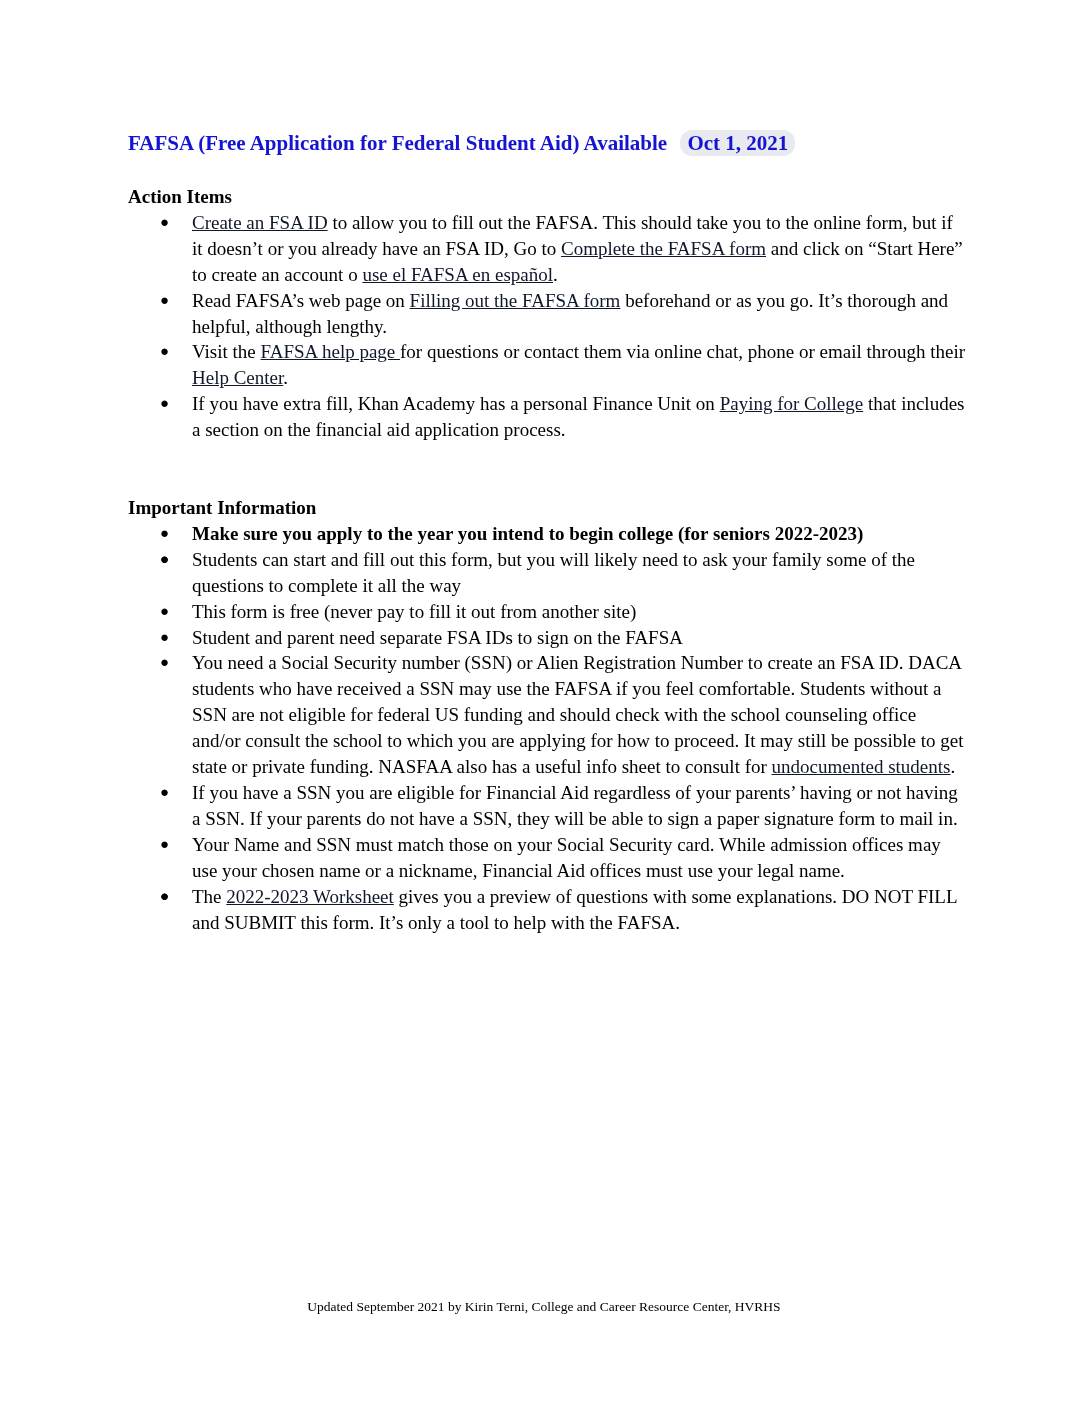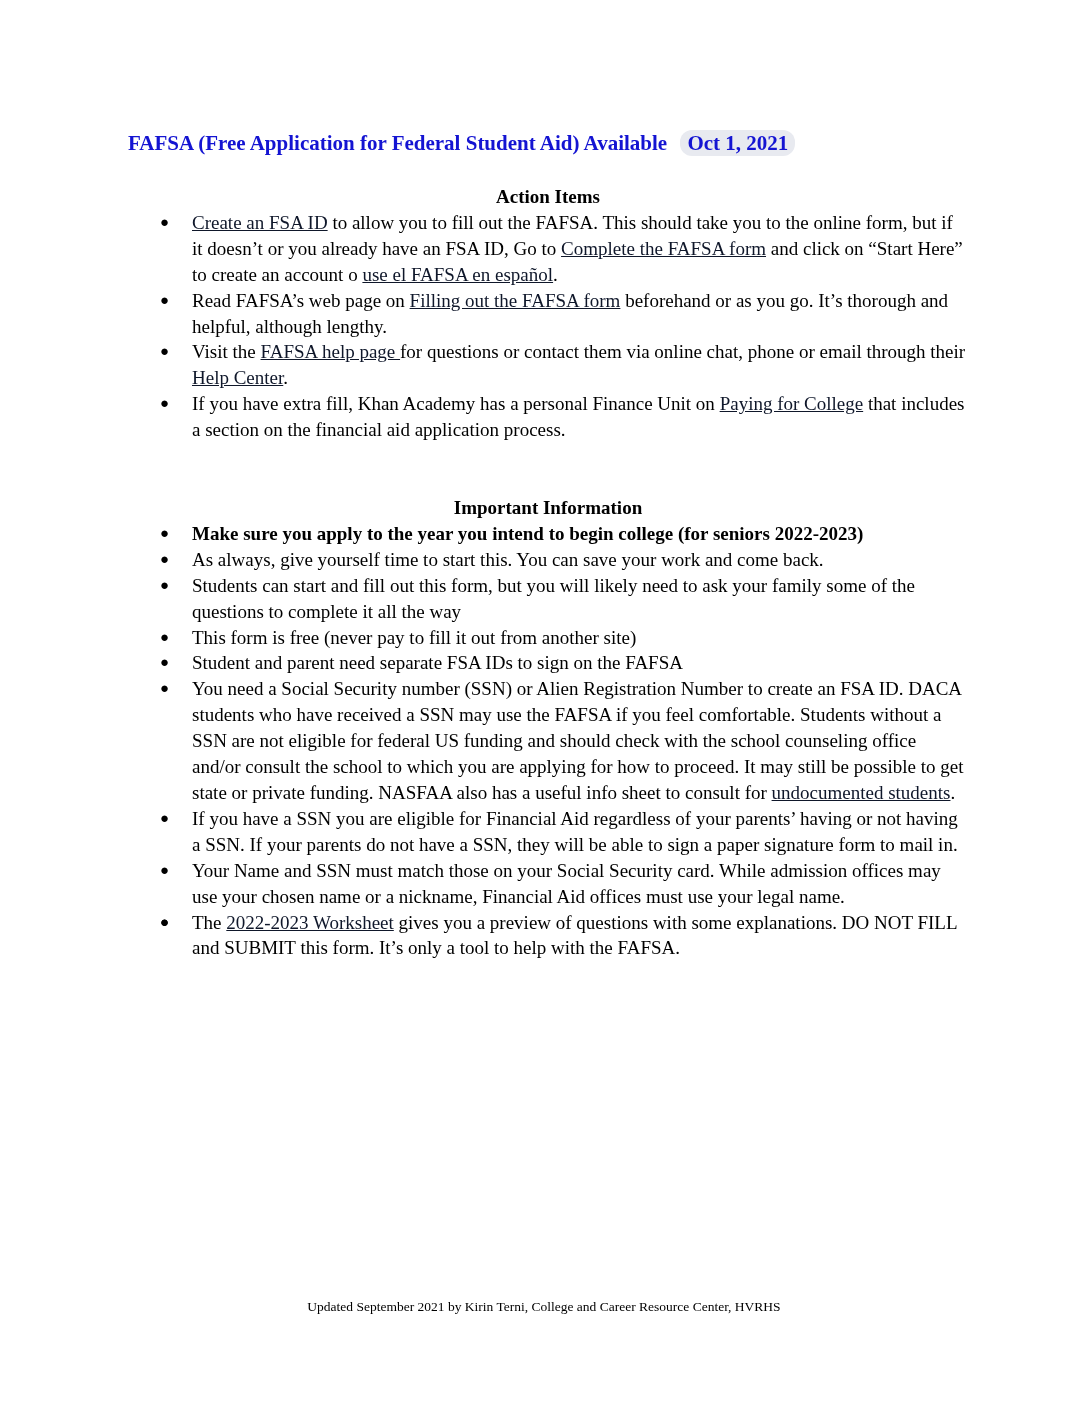--- a/index.html
+++ b/index.html
@@ -1,21 +1,21 @@
 <!DOCTYPE html>
 <html><head>
   <meta charset="utf-8">
   <style>
     html, body { margin: 0; padding: 0; background: #ffffff; }
     body { width: 1088px; height: 1408px; position: relative; font-family: "Liberation Sans", sans-serif; color: #000; }
     .page { position: absolute; left: 0; top: 0; width: 1088px; height: 1408px; font-family: Liberation Serif, serif; }
     .title { position: absolute; left: 128px; top: 128px; font-size: 21px; font-weight: bold; color: #1414d2; white-space: nowrap; line-height: 30px; }
     .title .date-chip { background: #e8eaf0; border-radius: 12px; padding: 1px 7px; margin-left: 8px; }
     .section { position: absolute; left: 128px; width: 840px; font-size: 19px; line-height: 25.9px; }
-    .heading { font-weight: bold; text-align: center; }
+    .heading { font-weight: bold; }
     ul { list-style: none; margin: 0; padding: 0; }
     li { position: relative; padding-left: 64px; }
     li .bullet { position: absolute; left: 32px; top: 0; font-size: 15px; }
     li.bold { font-weight: bold; }
     a { color: #0f172a; text-decoration: underline; }
     .footer { position: absolute; left: 0; width: 1088px; top: 1299px; text-align: center; font-size: 13.5px; }
   </style>
 </head>
 <body>
 
@@ -32,21 +32,21 @@
         <li><span class="bullet">●</span><span>Read FAFSA’s web page on </span><a>Filling out the FAFSA form</a><span> beforehand or as you go. It’s thorough and helpful, although lengthy.</span></li>
         <li><span class="bullet">●</span><span>Visit the </span><a>FAFSA help page </a><span>for questions or contact them via online chat, phone or email through their </span><a>Help Center</a><span>.</span></li>
         <li><span class="bullet">●</span><span>If you have extra fill, Khan Academy has a personal Finance Unit on </span><a>Paying for College</a><span> that includes a section on the financial aid application process.</span></li>
       </ul>
   </div>
 
   <div class="section" style="top:495px;">
     <div class="heading">Important Information</div>
     <ul id="info-list">
         <li class="bold"><span class="bullet">●</span><span>Make sure you apply to the year you intend to begin college (for seniors 2022-2023)</span></li>
-        <li><span class="bullet">●</span><span>As always, give yourself time to start this. You can save your work and come back.</span></li>
+        <li><span class="bullet">●</span></li>
         <li><span class="bullet">●</span><span>Students can start and fill out this form, but you will likely need to ask your family some of the questions to complete it all the way</span></li>
         <li><span class="bullet">●</span><span>This form is free (never pay to fill it out from another site)</span></li>
         <li><span class="bullet">●</span><span>Student and parent need separate FSA IDs to sign on the FAFSA</span></li>
         <li><span class="bullet">●</span><span>You need a Social Security number (SSN) or Alien Registration Number  to create an FSA ID. DACA students who have received a SSN may use the FAFSA if you feel comfortable. Students without a SSN are not eligible for federal US funding and should check with the school counseling office and/or consult the school to which you are applying for how to proceed. It may still be possible to get state or private funding. NASFAA also has a useful info sheet to consult for </span><a>undocumented students</a><span>.</span></li>
         <li><span class="bullet">●</span><span>If you have a SSN you are eligible for Financial Aid regardless of your parents’ having or not having a SSN. If your parents do not have a SSN, they will be able to sign a paper signature form to mail in.</span></li>
         <li><span class="bullet">●</span><span>Your Name and SSN must match those on your Social Security card. While admission offices may use your chosen name or a nickname, Financial Aid offices must use your legal name.</span></li>
         <li><span class="bullet">●</span></li>
         <li><span class="bullet">●</span><span>The </span><a>2022-2023 Worksheet</a><span> gives you a preview of questions with some explanations. DO NOT FILL and SUBMIT this form. It’s only a tool to help with the FAFSA.</span></li>
       </ul>
   </div>

